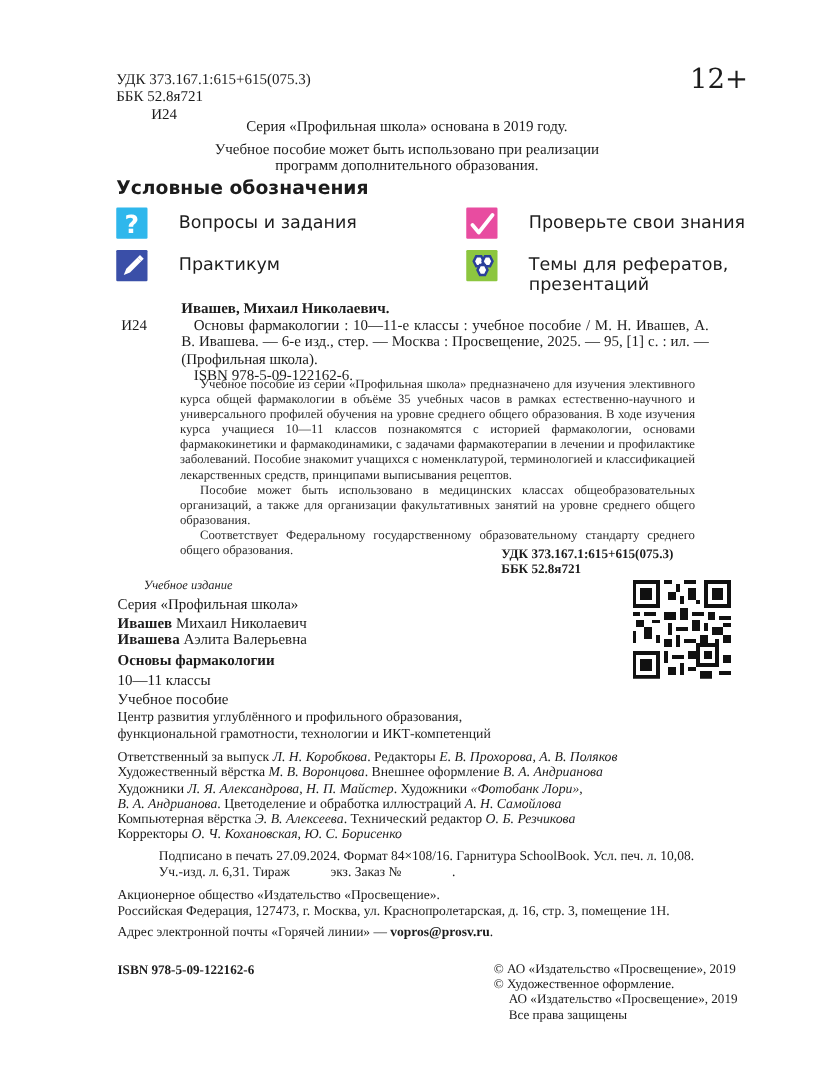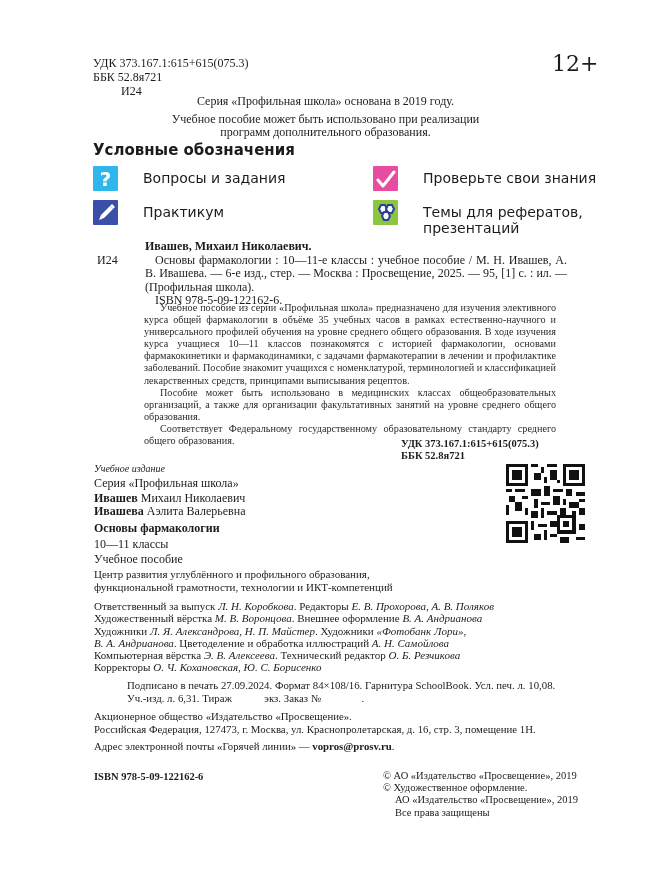--- a/index.html
+++ b/index.html
@@ -34,21 +34,21 @@
   .annot p { margin:0; text-indent:16px; }
 
   .udc2 { left:401px; top:438px; font-size:10.5px; line-height:12px; font-weight:bold; }
 
   .qr { left:506px; top:464px; width:79px; height:79px; }
 
   .imprint { left:94px; width:510px; font-size:12px; line-height:13.2px; }
   .imprint i { font-style:italic; }
 
   .footer-left { left:94px; top:771px; font-size:10.5px; font-weight:bold; }
-  .footer-right { left:383px; top:770px; font-size:10.5px; line-height:12.2px; }
+  .footer-right { left:395px; top:770px; font-size:10.5px; line-height:12.2px; }
   .footer-right .ind { padding-left:12px; }
 </style>
 </head>
 <body>
 
 <div class="abs codes serif">
   <div>УДК 373.167.1:615+615(075.3)</div>
   <div>ББК 52.8я721</div>
   <div class="i24">И24</div>
 </div>
@@ -174,21 +174,21 @@
       <rect x="9" y="22" width="2" height="2"></rect>
         <rect x="12" y="21" width="1" height="3"></rect>
         <rect x="14" y="22" width="2" height="1"></rect>
         <rect x="23" y="19" width="2" height="2"></rect>
         <rect x="22" y="23" width="3" height="1"></rect>
         <rect x="17" y="23" width="3" height="2"></rect>
     </g>
   </svg>
 </div>
 
-<div class="abs imprint serif" style="top:462px; font-size:10px; font-style:italic;">Учебное издание</div>
+<div class="abs imprint serif" style="top:462px; font-size:10px; font-style:italic;margin-left:21px;">Учебное издание</div>
 <div class="abs imprint serif" style="top:477px;">Серия «Профильная школа»</div>
 <div class="abs imprint serif" style="top:492px;">
   <div><b>Ивашев</b><span> Михаил Николаевич</span></div>
   <div><b>Ивашева</b><span> Аэлита Валерьевна</span></div>
 </div>
 <div class="abs imprint serif" style="top:522px; font-weight:bold;">Основы фармакологии</div>
 <div class="abs imprint serif" style="top:538px;">10—11 классы</div>
 <div class="abs imprint serif" style="top:553px;">Учебное пособие</div>
 <div class="abs imprint serif" style="top:568px; font-size:11px;">
   <div>Центр развития углублённого и профильного образования,</div>

